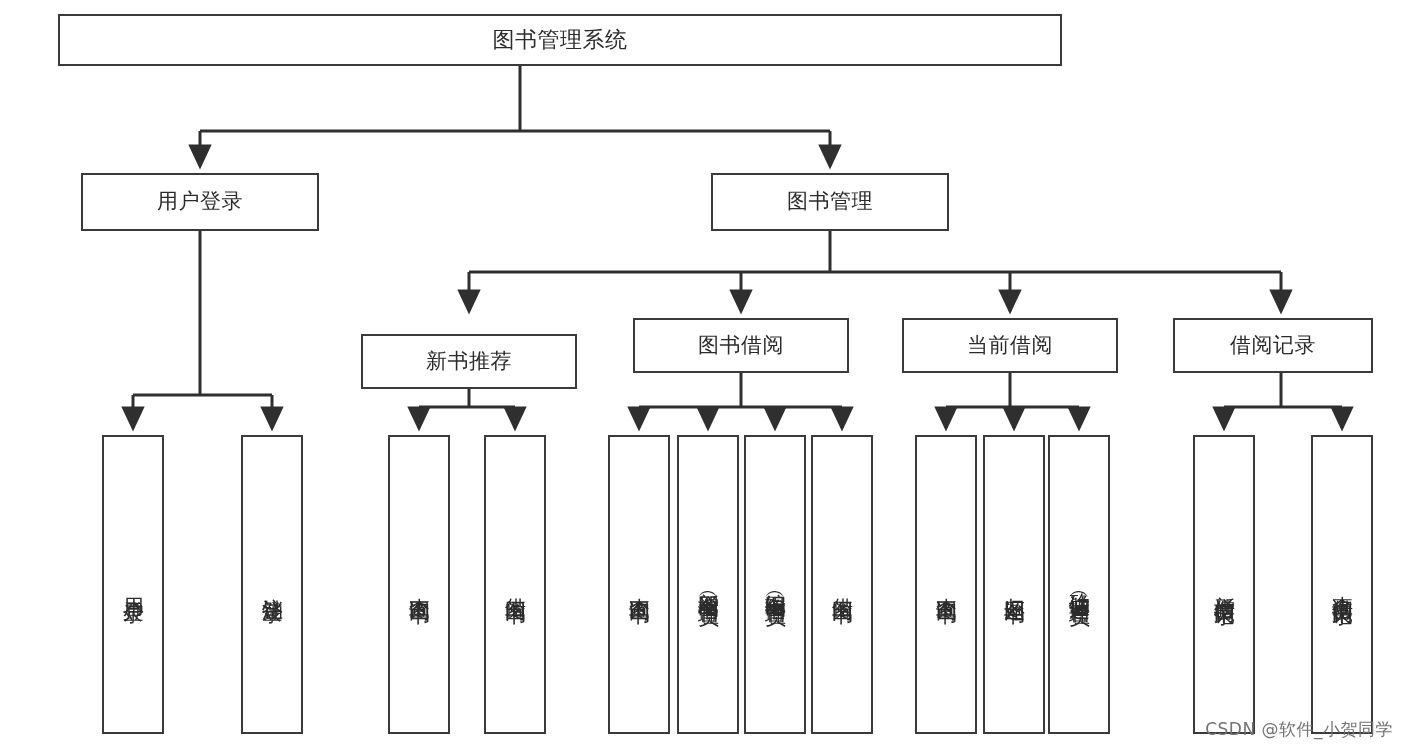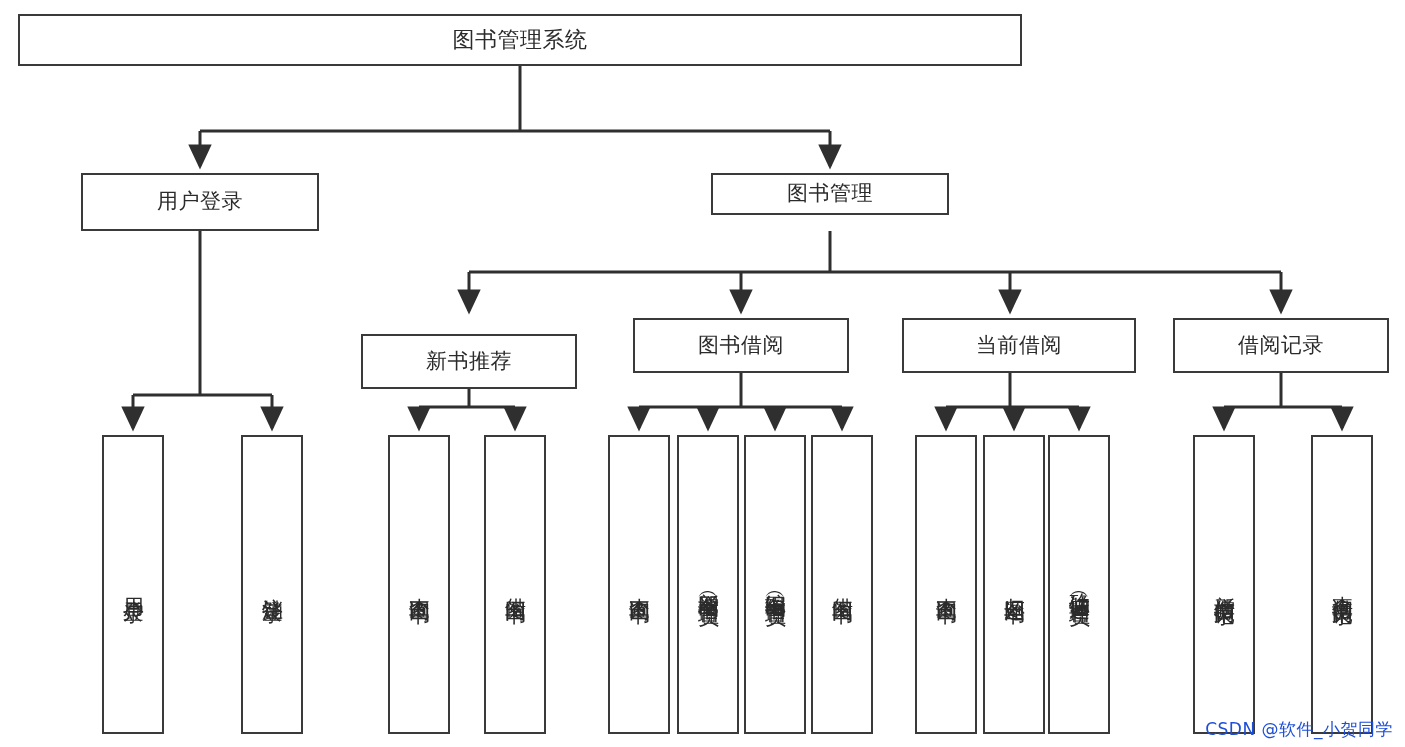--- a/index.html
+++ b/index.html
@@ -35,39 +35,40 @@
     justify-content: center;
     color: #2b2b2b;
   }
   .node.horiz {
     font-size: 21px;
     line-height: 1.2;
     letter-spacing: 0.5px;
   }
   .node.root {
     font-size: 22px;
+    margin-left: 40px;
   }
   .node.leaf {
     font-size: 21px;
     letter-spacing: 1px;
     padding: 6px 0;
   }
   .vtext {
     writing-mode: vertical-rl;
     text-orientation: upright;
     white-space: nowrap;
     line-height: 1.18;
     letter-spacing: 2px;
   }
   #watermark {
     position: absolute;
     right: 12px;
     bottom: 6px;
     font-size: 17px;
-    color: #1d4ed8;
+    color: #737373;
     letter-spacing: 0.5px;
     white-space: nowrap;
   }
 </style>
 </head>
 <body>
 
 <div id="canvas">
 
   <svg id="edges" viewBox="0 0 1405 747" xmlns="http://www.w3.org/2000/svg">
@@ -121,34 +122,34 @@
     </g>
   </svg>
 
   <div class="node horiz root" style="left:18px; top:14px; width:1004px; height:52px;">
     <span>图书管理系统</span>
   </div>
 
   <div class="node horiz" style="left:81px; top:173px; width:238px; height:58px;">
     <span>用户登录</span>
   </div>
-  <div class="node horiz" style="left:711px; top:173px; width:238px; height:42px;">
+  <div class="node horiz" style="left:711px; top:173px; width:238px; height:58px;">
     <span>图书管理</span>
   </div>
 
   <div class="node horiz" style="left:361px; top:318px; width:216px; height:55px;margin-top:16px;">
     <span>新书推荐</span>
   </div>
   <div class="node horiz" style="left:633px; top:318px; width:216px; height:55px;justify-content:center;">
     <span>图书借阅</span>
   </div>
-  <div class="node horiz" style="left:902px; top:318px; width:234px; height:55px;">
+  <div class="node horiz" style="left:902px; top:318px; width:216px; height:55px;">
     <span>当前借阅</span>
   </div>
-  <div class="node horiz" style="left:1173px; top:318px; width:216px; height:55px;align-items:center;">
+  <div class="node horiz" style="left:1173px; top:318px; width:200px; height:55px;align-items:center;">
     <span>借阅记录</span>
   </div>
 
   <div class="node leaf" style="left:102px; top:435px; width:62px; height:299px;">
     <span class="vtext">用户登录</span>
   </div>
   <div class="node leaf" style="left:241px; top:435px; width:62px; height:299px;">
     <span class="vtext">注销登录</span>
   </div>
   <div class="node leaf" style="left:388px; top:435px; width:62px; height:299px;">

